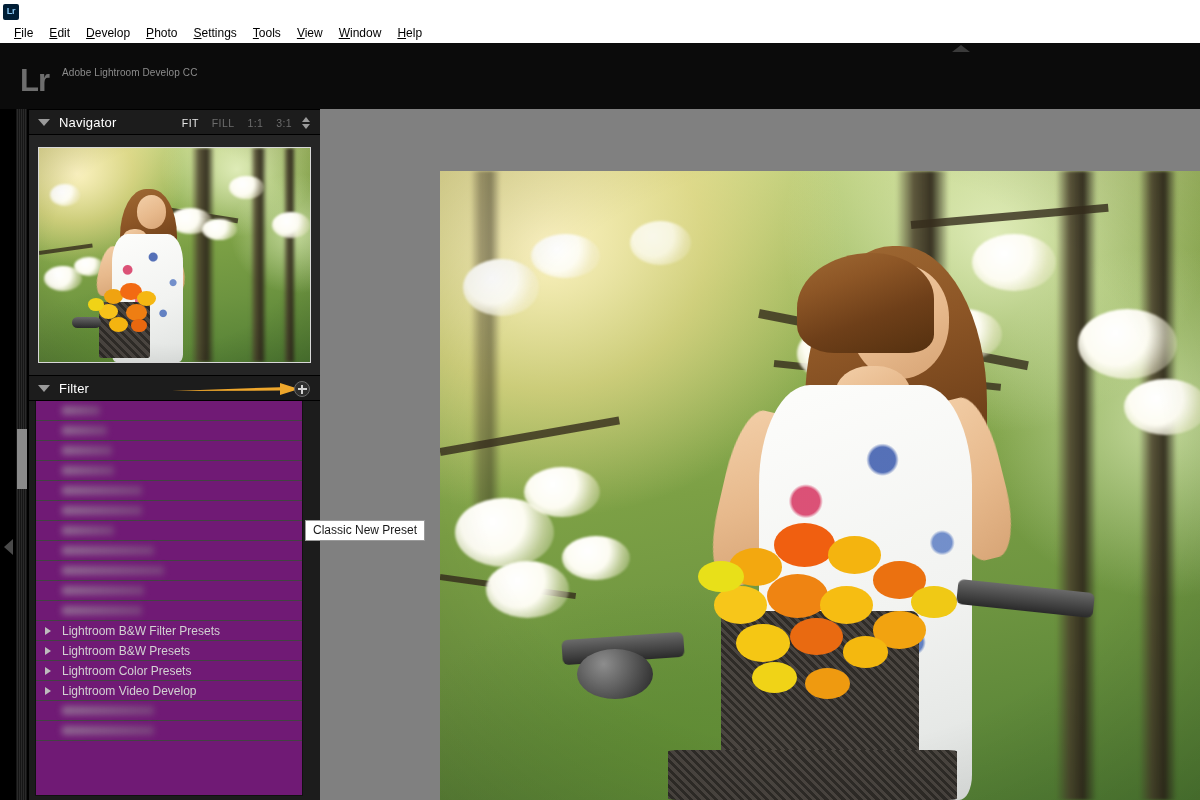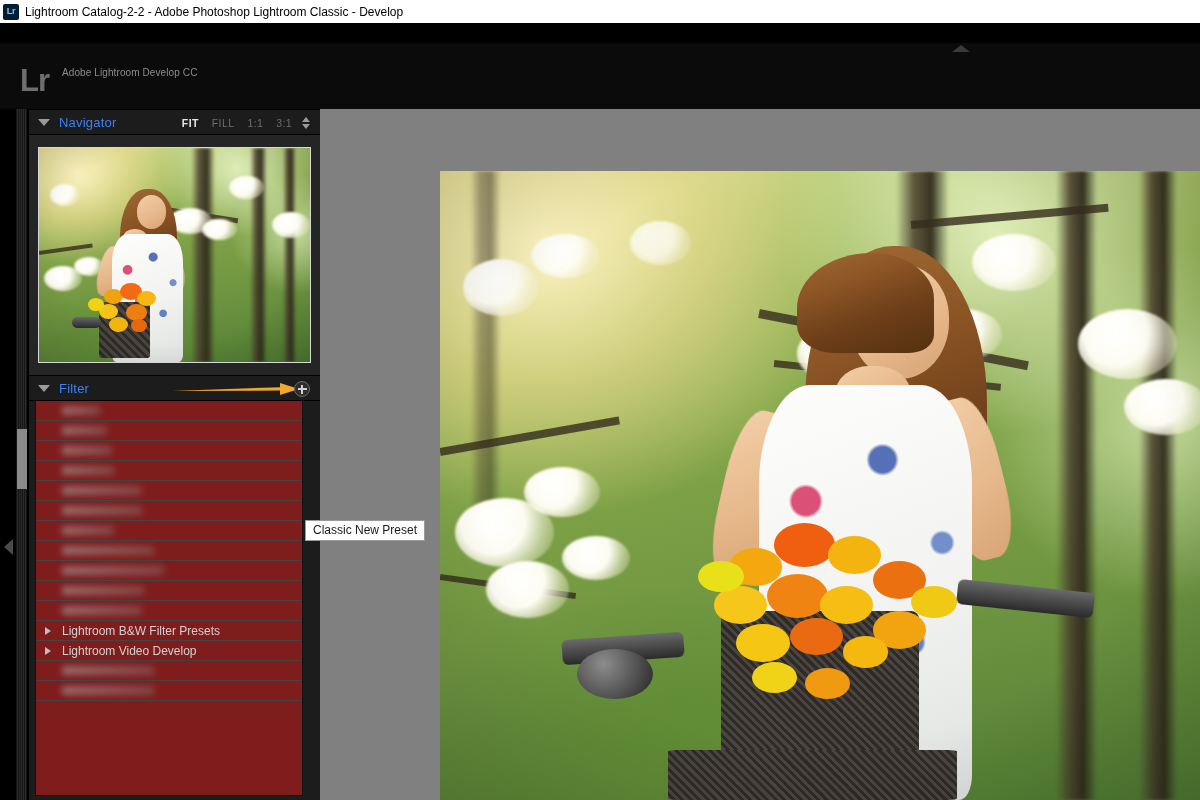--- a/index.html
+++ b/index.html
@@ -132,28 +132,28 @@
     border-bottom: 1px solid #000;
     display: flex; align-items: center;
   }
   .disclosure {
     width: 0; height: 0; margin-left: 9px; margin-right: 9px;
     border-left: 6px solid transparent;
     border-right: 6px solid transparent;
     border-top: 7px solid #9a9a9a;
   }
   .panel-title {
-    font-size: 13px; color: #3b82f6; letter-spacing: 0.2px;
+    font-size: 13px; color: #ffffff; letter-spacing: 0.2px;
   }
   .nav-modes {
     position: absolute; right: 10px; top: 0; height: 26px;
     display: flex; align-items: center; gap: 13px;
   }
   .nav-mode { font-size: 10.5px; color: #6d6d6d; letter-spacing: 0.4px; }
-  .nav-mode.active { color: #e6e6e6; font-weight: bold; }
+  .nav-mode.active { color: #e6e6e6; font-weight: normal; }
   .nav-stepper {
     display: flex; flex-direction: column; align-items: center;
     gap: 2px; margin-left: -3px;
   }
   .nav-stepper i {
     display: block; width: 0; height: 0;
     border-left: 4px solid transparent;
     border-right: 4px solid transparent;
   }
   .nav-stepper i.up   { border-bottom: 5px solid #9a9a9a; }
@@ -248,21 +248,21 @@
     background: #2e2e2e; border: 1px solid #6a6a6a;
     display: flex; align-items: center; justify-content: center;
   }
   .plus-btn::before, .plus-btn::after {
     content: ""; position: absolute; background: #d2d2d2;
   }
   .plus-btn::before { width: 9px; height: 2px; }
   .plus-btn::after  { width: 2px; height: 9px; }
 
   .presets-body {
-    position: relative; background: #7f1d1d;
+    position: relative; background: #701a75;
     border: 1px solid #111; border-top: none;
     margin: 0 17px 0 6px; height: 395px; overflow: hidden;
   }
   .preset-row {
     position: relative; height: 20px;
     border-bottom: 1px solid #434343;
     display: flex; align-items: center;
     padding-left: 26px;
   }
   .preset-row .tri {
@@ -295,23 +295,33 @@
     overflow: hidden;
   }
 </style>
 </head>
 <body>
 
 <div class="app">
 
   <div class="titlebar">
     <div class="app-icon">Lr</div>
-    <div class="title-text">Lightroom Catalog-2-2 - Adobe Photoshop Lightroom Classic - Develop</div>
   </div>
 
+  <div class="menubar">
+    <div class="menu-item"><u>F</u>ile</div>
+    <div class="menu-item"><u>E</u>dit</div>
+    <div class="menu-item"><u>D</u>evelop</div>
+    <div class="menu-item"><u>P</u>hoto</div>
+    <div class="menu-item"><u>S</u>ettings</div>
+    <div class="menu-item"><u>T</u>ools</div>
+    <div class="menu-item"><u>V</u>iew</div>
+    <div class="menu-item"><u>W</u>indow</div>
+    <div class="menu-item"><u>H</u>elp</div>
+  </div>
 
   <div class="lr-body">
 
     <div class="identity">
       <div class="top-collapse"></div>
       <div class="lr-logo">Lr</div>
       <div class="identity-sub">Adobe Lightroom Develop CC</div>
     </div>
 
     <div class="workarea">
@@ -419,20 +429,28 @@
             <div class="preset-row redacted">
                 <span class="label" style="width:80px"></span>
               </div>
 
             <div class="preset-row">
               <span class="tri"></span>
               <span class="label">Lightroom B&amp;W Filter Presets</span>
             </div>
             <div class="preset-row">
               <span class="tri"></span>
+              <span class="label">Lightroom B&amp;W Presets</span>
+            </div>
+            <div class="preset-row">
+              <span class="tri"></span>
+              <span class="label">Lightroom Color Presets</span>
+            </div>
+            <div class="preset-row">
+              <span class="tri"></span>
               <span class="label">Lightroom Video Develop</span>
             </div>
 
             <div class="preset-row redacted">
                 <span class="label" style="width:92px"></span>
               </div>
             <div class="preset-row redacted">
                 <span class="label" style="width:92px"></span>
               </div>
           </div>

